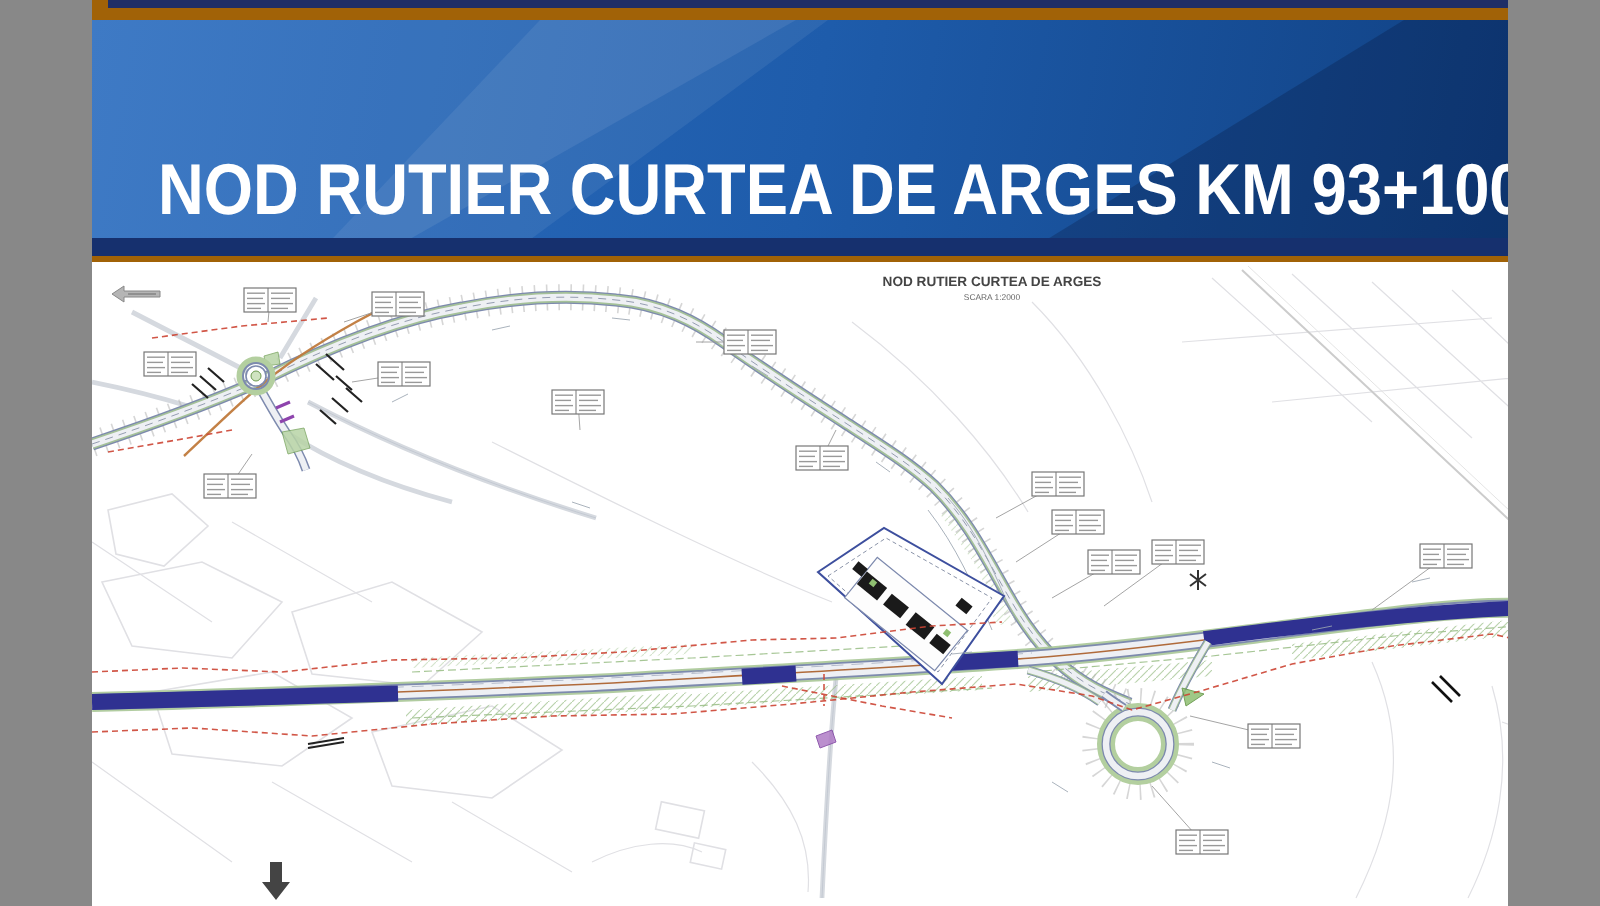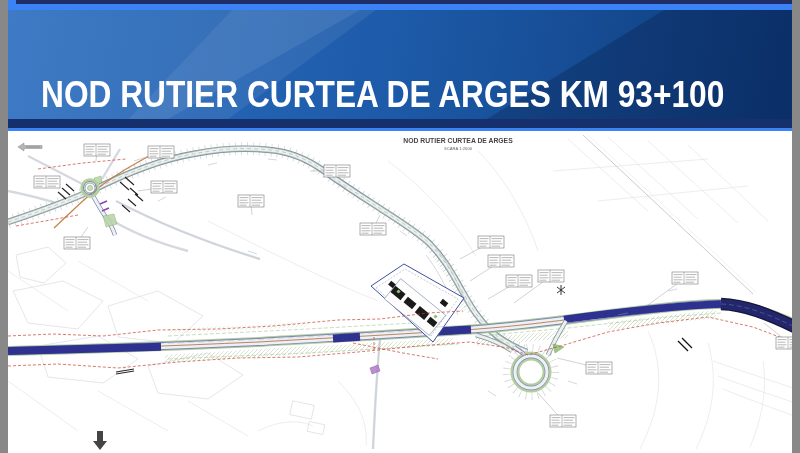--- a/index.html
+++ b/index.html
@@ -5,21 +5,21 @@
   :root{
     --banner_top_bar:#1f2e66; --banner_grad_left:#2e6fc0; --banner_grad_mid:#1e5cab;
     --banner_grad_right:#0d3a79; --banner_bottom:#16306e; --title_text:#ffffff;
     --map_bg:#ffffff; --motorway_blue:#2f3191; --bridge_dark:#23266b; --bridge_edge:#15173a;
     --road_casing:#7d8aae; --road_fill:#eef0f4; --verge_green:#a8c796; --island_green:#8fbf71;
     --loop_green:#b3cf9f; --axis_brown:#b06a3a; --red_dash:#cc4433; --orange_road:#c07a3c;
     --purple_structure:#8e44ad; --cadastral:#e0e0e4; --hatch_green:#9cc08a;
     --label_gray:#999999; --ink:#444444;
   }
   html,body{margin:0;padding:0;background:#888;font-family:"Liberation Sans",sans-serif;}
-  .slide{position:relative;width:784px;height:453px;background:#3b82f6;overflow:hidden;margin:0 auto;}
+  .slide{position:relative;width:708px;height:453px;background:#a16207;overflow:hidden;margin:0 auto;}
   .top-bar{position:absolute;left:8px;top:0;width:792px;height:4px;background:var(--banner_top_bar);}
   .banner{position:absolute;left:0;top:10px;width:800px;height:118px;
     background:linear-gradient(100deg,var(--banner_grad_left) 0%,var(--banner_grad_mid) 45%,var(--banner_grad_right) 100%);
     overflow:hidden;}
   .banner .swoosh1{position:absolute;inset:0;background:rgba(255,255,255,.08);
     clip-path:polygon(0 0,44% 0,18% 100%,0 100%);}
   .banner .swoosh2{position:absolute;inset:0;background:rgba(255,255,255,.07);
     clip-path:polygon(28% 0,46% 0,26% 100%,14% 100%);}
   .banner .swoosh3{position:absolute;inset:0;background:rgba(0,0,25,.20);
     clip-path:polygon(82% 0,100% 0,100% 100%,58% 100%);}

